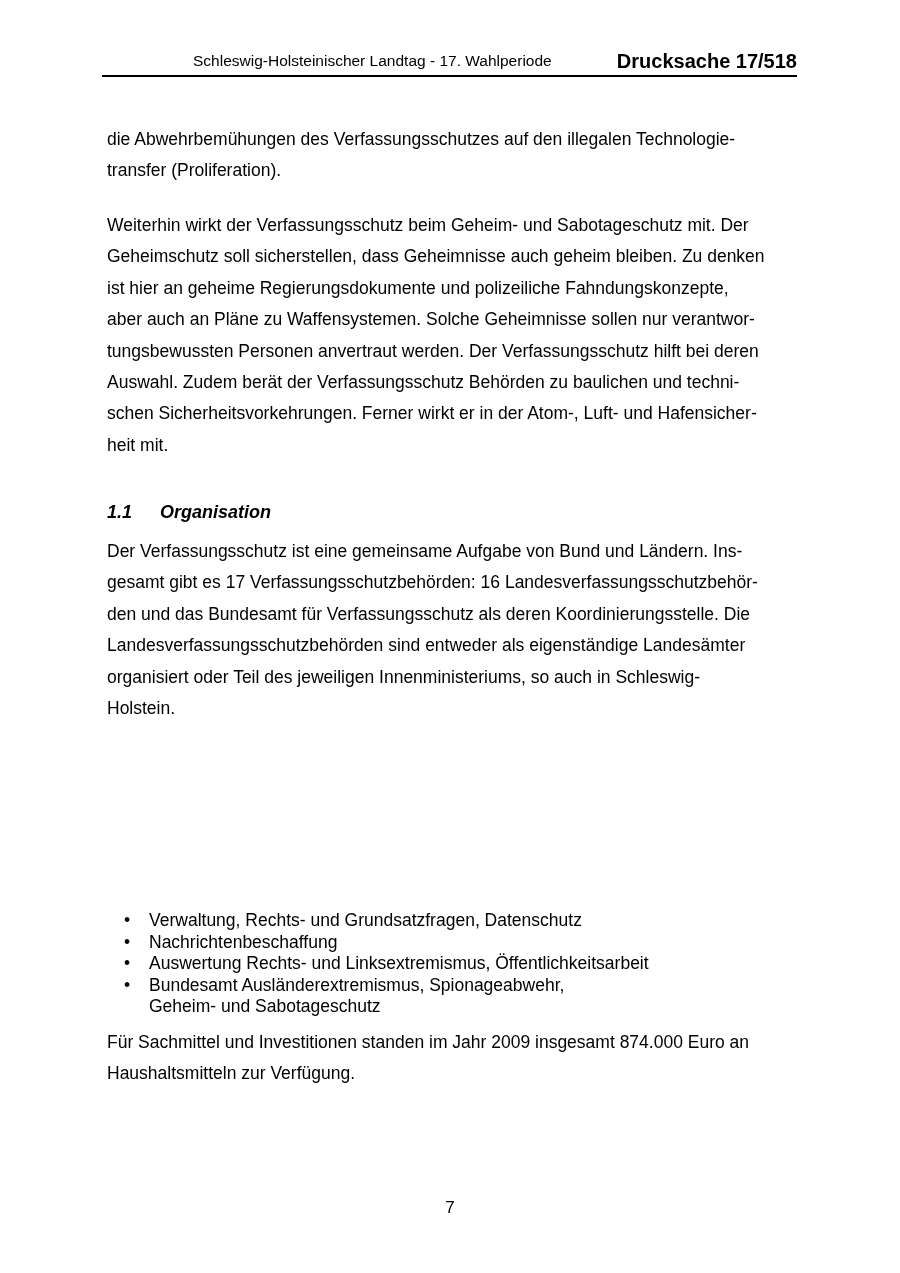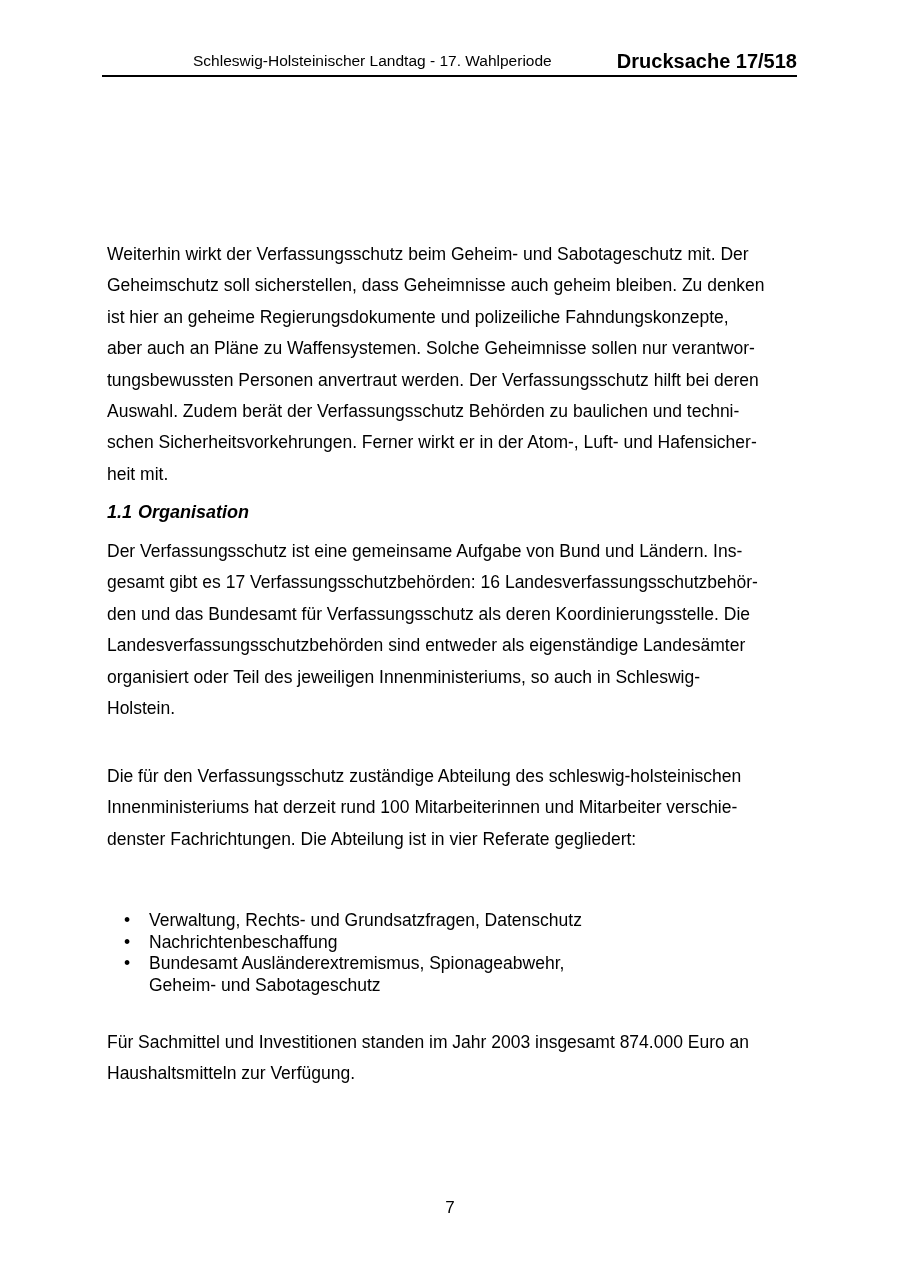--- a/index.html
+++ b/index.html
@@ -54,21 +54,21 @@
     position: absolute;
     left: 107px;
     margin: 0;
     font-size: 18px;
     line-height: 24px;
     font-weight: bold;
     font-style: italic;
     white-space: pre;
   }
   .section-heading .sec-title {
-    margin-left: 6px;
+    margin-left: 28px;
   }
   .bullet-list {
     position: absolute;
     left: 107px;
     margin: 16px;
     padding: 0;
     list-style: none;
     font-size: 17.5px;
     line-height: 21.5px;
   }
@@ -97,48 +97,48 @@
 <body>
 
 <div class="page">
 
   <span class="hdr-left">Schleswig-Holsteinischer Landtag - 17. Wahlperiode</span>
 
   <span class="hdr-right">Drucksache 17/518</span>
 
   <div class="rule"></div>
 
+  <p class="body-par" style="top:124px">die Abwehrbemühungen des Verfassungsschutzes auf den illegalen Technologie-
+transfer (Proliferation).</p>
 
-  <p class="body-par" style="top:239px">Weiterhin wirkt der Verfassungsschutz beim Geheim- und Sabotageschutz mit. Der
+  <p class="body-par" style="top:210px">Weiterhin wirkt der Verfassungsschutz beim Geheim- und Sabotageschutz mit. Der
 Geheimschutz soll sicherstellen, dass Geheimnisse auch geheim bleiben. Zu denken
 ist hier an geheime Regierungsdokumente und polizeiliche Fahndungskonzepte,
 aber auch an Pläne zu Waffensystemen. Solche Geheimnisse sollen nur verantwor-
 tungsbewussten Personen anvertraut werden. Der Verfassungsschutz hilft bei deren
 Auswahl. Zudem berät der Verfassungsschutz Behörden zu baulichen und techni-
 schen Sicherheitsvorkehrungen. Ferner wirkt er in der Atom-, Luft- und Hafensicher-
 heit mit.</p>
 
   <h2 class="section-heading" style="top:500px"><span class="sec-num">1.1</span><span class="sec-title">Organisation</span></h2>
 
   <p class="body-par" style="top:536px">Der Verfassungsschutz ist eine gemeinsame Aufgabe von Bund und Ländern. Ins-
 gesamt gibt es 17 Verfassungsschutzbehörden: 16 Landesverfassungsschutzbehör-
 den und das Bundesamt für Verfassungsschutz als deren Koordinierungsstelle. Die
 Landesverfassungsschutzbehörden sind entweder als eigenständige Landesämter
 organisiert oder Teil des jeweiligen Innenministeriums, so auch in Schleswig-
 Holstein.</p>
 
-  <p class="body-par" style="top:761px">Die für den Verfassungsschutz zuständige Abteilung des schleswig-holsteinischen
-Innenministeriums hat derzeit rund 100 Mitarbeiterinnen und Mitarbeiter verschie-
-denster Fachrichtungen. Die Abteilung ist in vier Referate gegliedert:</p>
 
   <ul class="bullet-list" style="top:894px">
     <li>Verwaltung, Rechts- und Grundsatzfragen, Datenschutz</li>
     <li>Nachrichtenbeschaffung</li>
+    <li>Auswertung Rechts- und Linksextremismus, Öffentlichkeitsarbeit</li>
     <li>Bundesamt Ausländerextremismus, Spionageabwehr,
 Geheim- und Sabotageschutz</li>
   </ul>
 
-  <p class="body-par" style="top:1027px">Für Sachmittel und Investitionen standen im Jahr 2003 insgesamt 874.000 Euro an
+  <p class="body-par" style="top:1027px">Für Sachmittel und Investitionen standen im Jahr 2009 insgesamt 874.000 Euro an
 Haushaltsmitteln zur Verfügung.</p>
 
   <div class="page-number" style="top:1198px">7</div>
 
 </div>
 
 </body></html>

